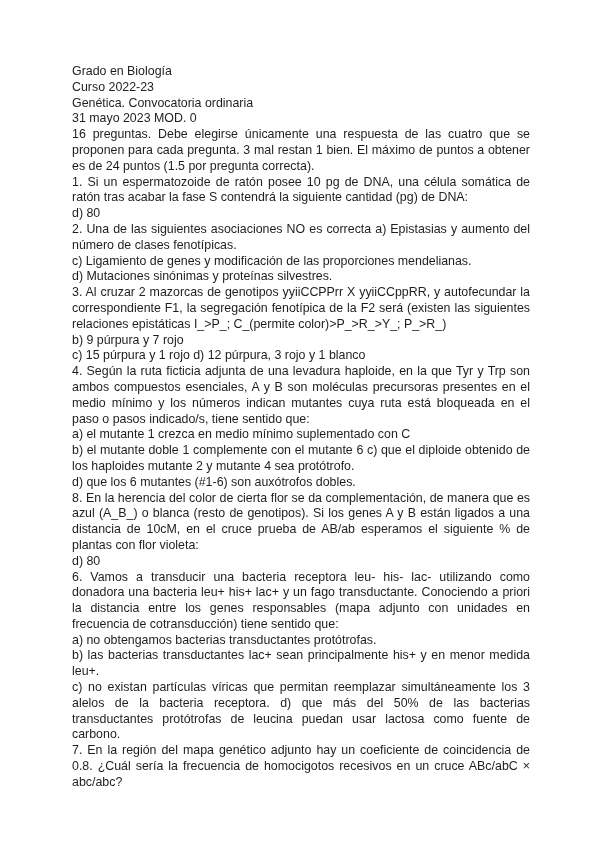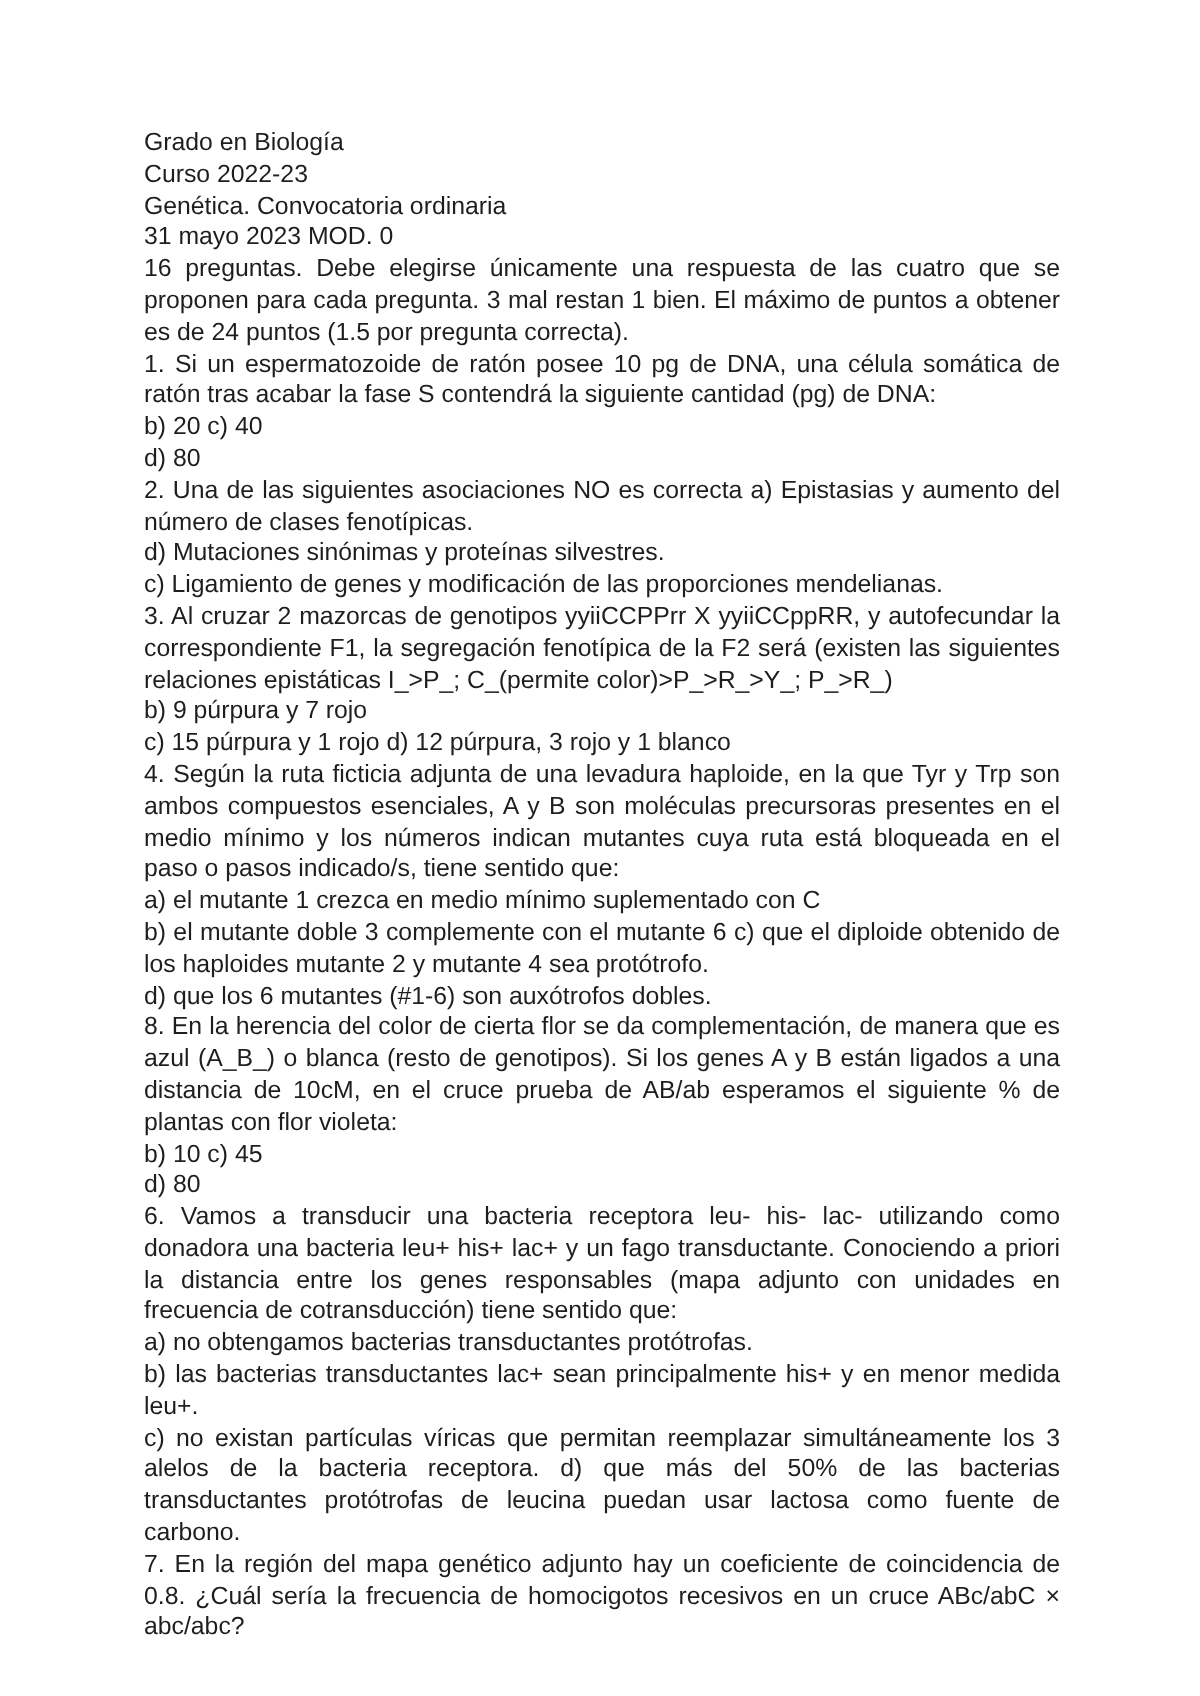--- a/index.html
+++ b/index.html
@@ -38,46 +38,44 @@
 <div class="page">
 
   <p class="left">Grado en Biología</p>
   <p class="left">Curso 2022-23</p>
   <p class="left">Genética. Convocatoria ordinaria</p>
   <p class="left">31 mayo 2023 MOD. 0</p>
   <p>16 preguntas. Debe elegirse únicamente una respuesta de las cuatro que se proponen para cada pregunta. 3 mal restan 1 bien. El máximo de puntos a obtener es de 24 puntos (1.5 por pregunta correcta).</p>
 
   <div>
     <p>1. Si un espermatozoide de ratón posee 10 pg de DNA, una célula somática de ratón tras acabar la fase S contendrá la siguiente cantidad (pg) de DNA:</p>
-    <p>b) 20 c) 40</p>
     <p>d) 80</p>
   </div>
 
   <div>
     <p>2. Una de las siguientes asociaciones NO es correcta a) Epistasias y aumento del número de clases fenotípicas.</p>
+    <p>c) Ligamiento de genes y modificación de las proporciones mendelianas.</p>
     <p>d) Mutaciones sinónimas y proteínas silvestres.</p>
-    <p>c) Ligamiento de genes y modificación de las proporciones mendelianas.</p>
   </div>
 
   <div>
     <p>3. Al cruzar 2 mazorcas de genotipos yyiiCCPPrr X yyiiCCppRR, y autofecundar la correspondiente F1, la segregación fenotípica de la F2 será (existen las siguientes relaciones epistáticas I_&gt;P_; C_(permite color)&gt;P_&gt;R_&gt;Y_; P_&gt;R_)</p>
     <p>b) 9 púrpura y 7 rojo</p>
     <p>c) 15 púrpura y 1 rojo d) 12 púrpura, 3 rojo y 1 blanco</p>
   </div>
 
   <div>
     <p>4. Según la ruta ficticia adjunta de una levadura haploide, en la que Tyr y Trp son ambos compuestos esenciales, A y B son moléculas precursoras presentes en el medio mínimo y los números indican mutantes cuya ruta está bloqueada en el paso o pasos indicado/s, tiene sentido que:</p>
     <p>a) el mutante 1 crezca en medio mínimo suplementado con C</p>
-    <p>b) el mutante doble 3 complemente con el mutante 6 c) que el diploide obtenido de los haploides mutante 2 y mutante 4 sea protótrofo.</p>
+    <p>b) el mutante doble 1 complemente con el mutante 6 c) que el diploide obtenido de los haploides mutante 2 y mutante 4 sea protótrofo.</p>
     <p>d) que los 6 mutantes (#1-6) son auxótrofos dobles.</p>
   </div>
 
   <div>
     <p>8. En la herencia del color de cierta flor se da complementación, de manera que es azul (A_B_) o blanca (resto de genotipos). Si los genes A y B están ligados a una distancia de 10cM, en el cruce prueba de AB/ab esperamos el siguiente % de plantas con flor violeta:</p>
-    <p>b) 10 c) 45</p>
     <p>d) 80</p>
   </div>
 
   <div>
     <p>6. Vamos a transducir una bacteria receptora leu- his- lac- utilizando como donadora una bacteria leu+ his+ lac+ y un fago transductante. Conociendo a priori la distancia entre los genes responsables (mapa adjunto con unidades en frecuencia de cotransducción) tiene sentido que:</p>
     <p>a) no obtengamos bacterias transductantes protótrofas.</p>
     <p>b) las bacterias transductantes lac+ sean principalmente his+ y en menor medida leu+.</p>
     <p>c) no existan partículas víricas que permitan reemplazar simultáneamente los 3 alelos de la bacteria receptora. d) que más del 50% de las bacterias transductantes protótrofas de leucina puedan usar lactosa como fuente de carbono.</p>
   </div>
 

